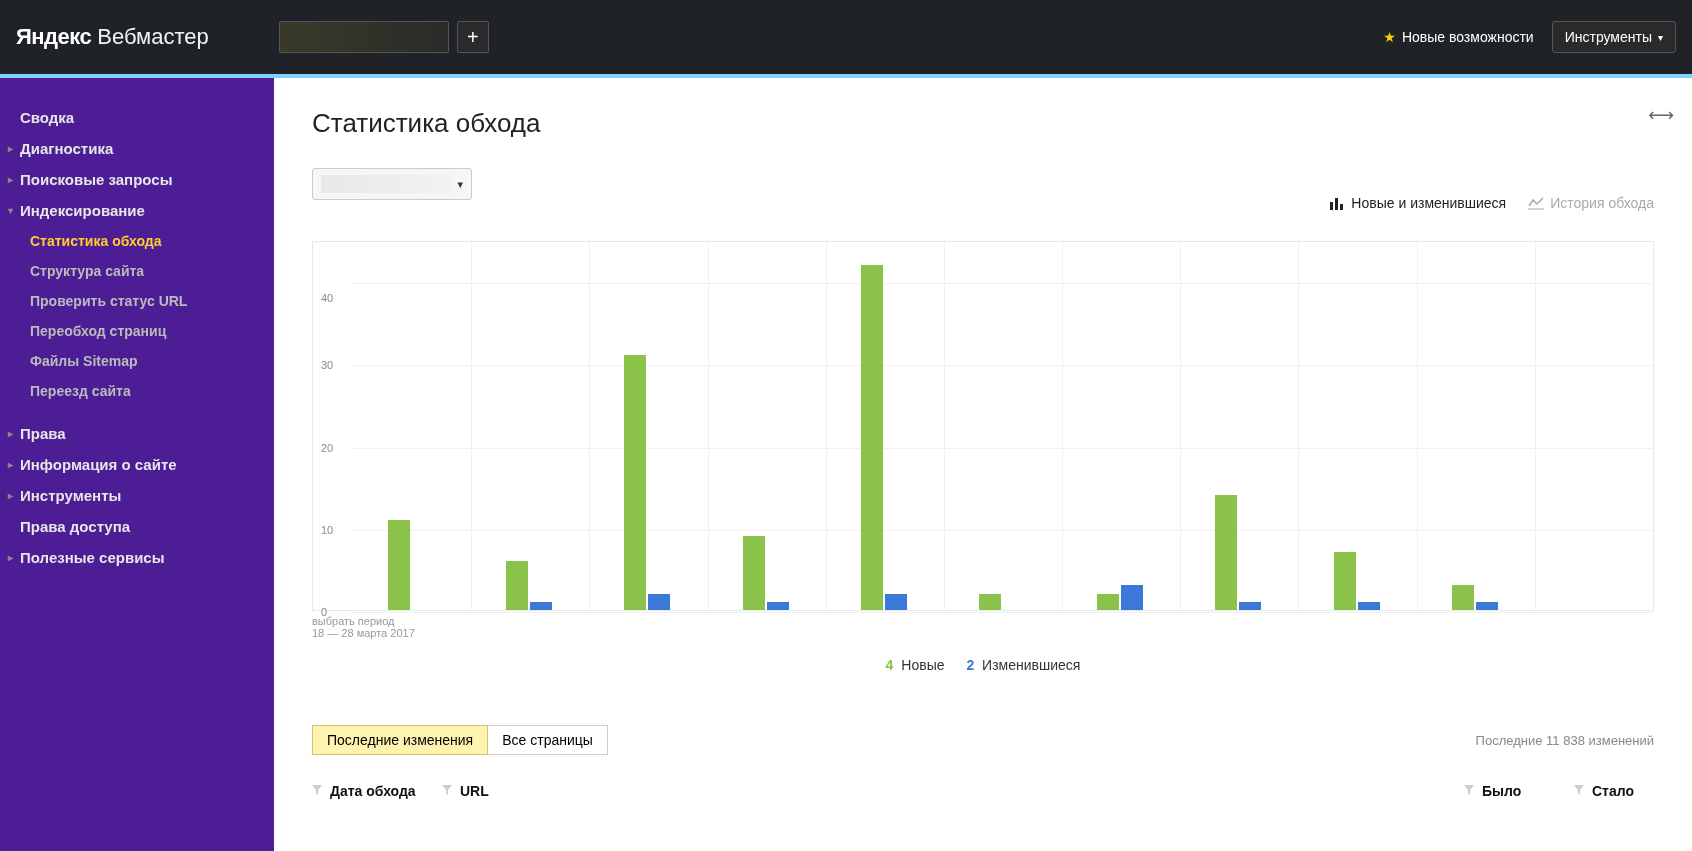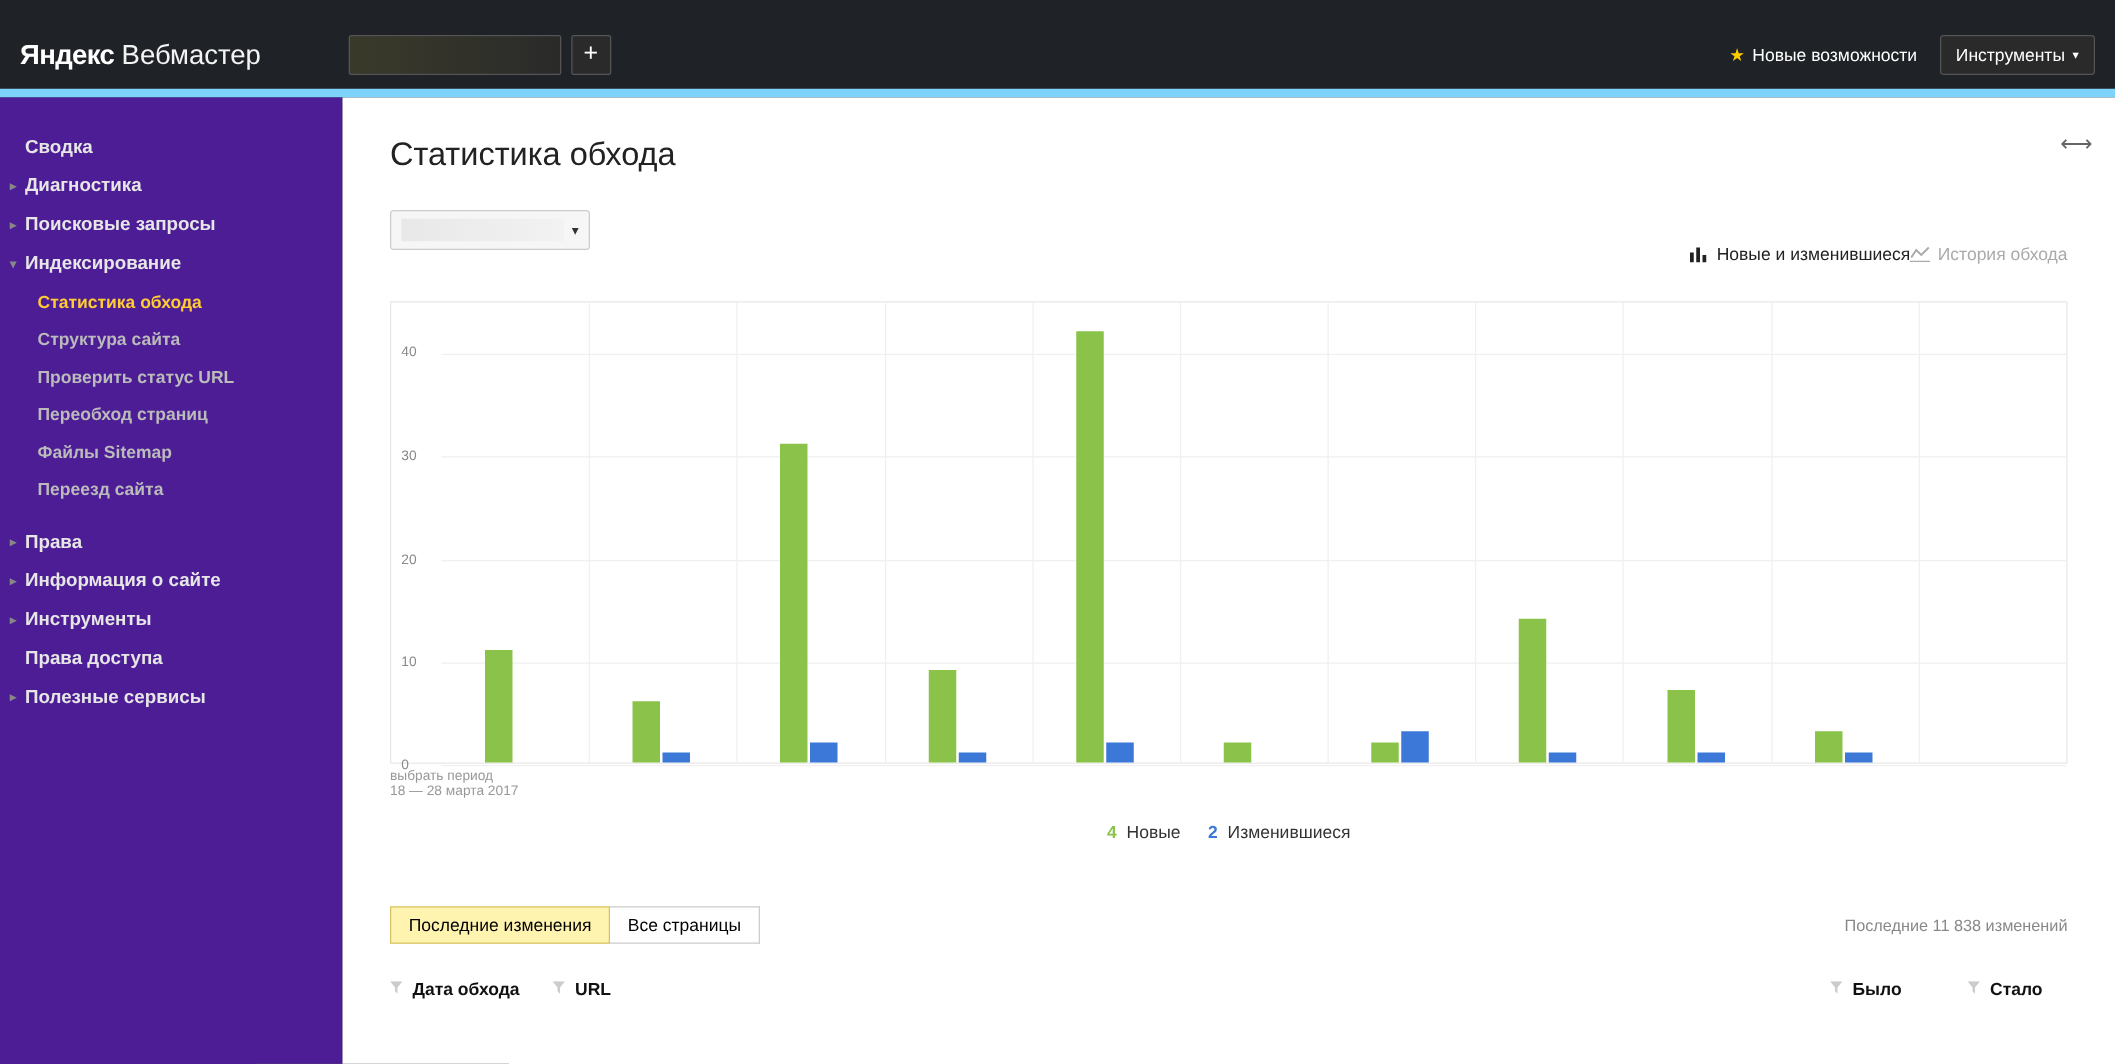--- a/index.html
+++ b/index.html
@@ -1,19 +1,19 @@
 <!DOCTYPE html>
 <html><head>
 <meta charset="utf-8">
 <style>
 * { margin:0; padding:0; box-sizing:border-box; font-family:Arial,Helvetica,sans-serif; }
 body { background:#1f2328; width:1692px; height:851px; overflow:hidden; }
 
 
-.header { height:62px; background:#1f2328; display:flex; align-items:center; padding:0 16px; color:#fff; border-bottom:7px solid #7dd3fc;margin-top:16px; }
+.header { height:78px; background:#1f2328; display:flex; align-items:center; padding:0 16px; color:#fff; border-bottom:4px solid #7dd3fc; }
 .logo-yandex { font-size:22px; font-weight:bold; letter-spacing:-0.5px; }
 .logo-webmaster { font-size:22px; font-weight:300; margin-left:6px; opacity:0.95; }
 .site-select { margin-left:70px; width:170px; height:32px; border:1px solid #555; background:linear-gradient(90deg,#3a3a2a,#2a2a2a); border-radius:2px; }
 .add-btn { width:32px; height:32px; border:1px solid #555; background:#2a2a2a; color:#fff; font-size:20px; margin-left:8px; border-radius:2px; cursor:pointer; display:flex; align-items:center; justify-content:center; }
 .header-spacer { flex:1; }
 .new-features { display:flex; align-items:center; font-size:14px; cursor:pointer; }
 .star { color:#ffcc00; margin-right:6px; font-size:14px; }
 .tools-btn { margin-left:18px; height:32px; padding:0 12px; border:1px solid #555; background:#2a2a2a; color:#fff; font-size:14px; border-radius:3px; cursor:pointer; display:flex; align-items:center; }
 .tools-btn .chev { margin-left:6px; font-size:10px; }
 
@@ -28,21 +28,21 @@
 
 
 .main { flex:1; background:#fff; position:relative; overflow:hidden; }
 .main-inner { padding:30px 38px 0 38px; }
 .page-title { font-size:26px; font-weight:400; color:#222; }
 .row-controls { display:flex; align-items:center; margin-top:18px; }
 .domain-select { width:160px; height:32px; border:1px solid #ccc; border-radius:3px; display:flex; align-items:center; justify-content:flex-end; padding:0 8px; cursor:pointer; background:#f6f6f6; }
 .domain-select .inner { flex:1; height:18px; background:linear-gradient(90deg,#e8e8e8,#f2f2f2); }
 .domain-select .chev { font-size:11px; margin-left:6px; color:#333; }
 .controls-spacer { flex:1; }
-.viewmode { display:flex; font-size:14px;margin-top:38px; }
+.viewmode { display:flex; gap:22px; font-size:14px;margin-top:38px; }
 .vm { display:flex; align-items:center; cursor:pointer; color:#222; }
 .vm.inactive { color:#aaa; }
 .vm .ic { margin-right:6px; display:inline-flex; }
 .expand-icon { position:absolute; top:26px; right:18px; font-size:18px; color:#666; cursor:pointer; }
 
 
 .chart-wrap { margin-top:30px; height:370px; position:relative; border:1px solid #e8e8e8; }
 .chart-grid { position:absolute; left:40px; right:0; top:0; bottom:0; }
 .gline { position:absolute; left:0; right:0; border-top:1px solid #f0f0f0; }
 .vline { position:absolute; top:0; bottom:0; border-left:1px solid #f0f0f0; }
@@ -156,21 +156,21 @@
             <div class="vline" style="left: 54.5455%;"></div>
             <div class="vline" style="left: 63.6364%;"></div>
             <div class="vline" style="left: 72.7273%;"></div>
             <div class="vline" style="left: 81.8182%;"></div>
             <div class="vline" style="left: 90.9091%;"></div>
           </div>
           <div class="ylab" style="top: 370px;">0</div>
           <div class="ylab" style="top: 287.778px;">10</div>
           <div class="ylab" style="top: 205.556px;">20</div>
           <div class="ylab" style="top: 123.333px;">30</div>
-          <div class="ylab" style="top: 40px;">40</div>
+          <div class="ylab" style="top: 56px;">40</div>
           <div class="bars">
             <div class="bar-pair" style="left: 4.54545%; transform: translateX(-50%);">
               <div class="bar g" style="height: 90.4444px;"></div>
               <div class="bar b" style="height: 0px;"></div>
             </div>
             <div class="bar-pair" style="left: 13.6364%; transform: translateX(-50%);">
               <div class="bar g" style="height: 49.3333px;"></div>
               <div class="bar b" style="height: 8.22222px;"></div>
             </div>
             <div class="bar-pair" style="left: 22.7273%; transform: translateX(-50%);">

